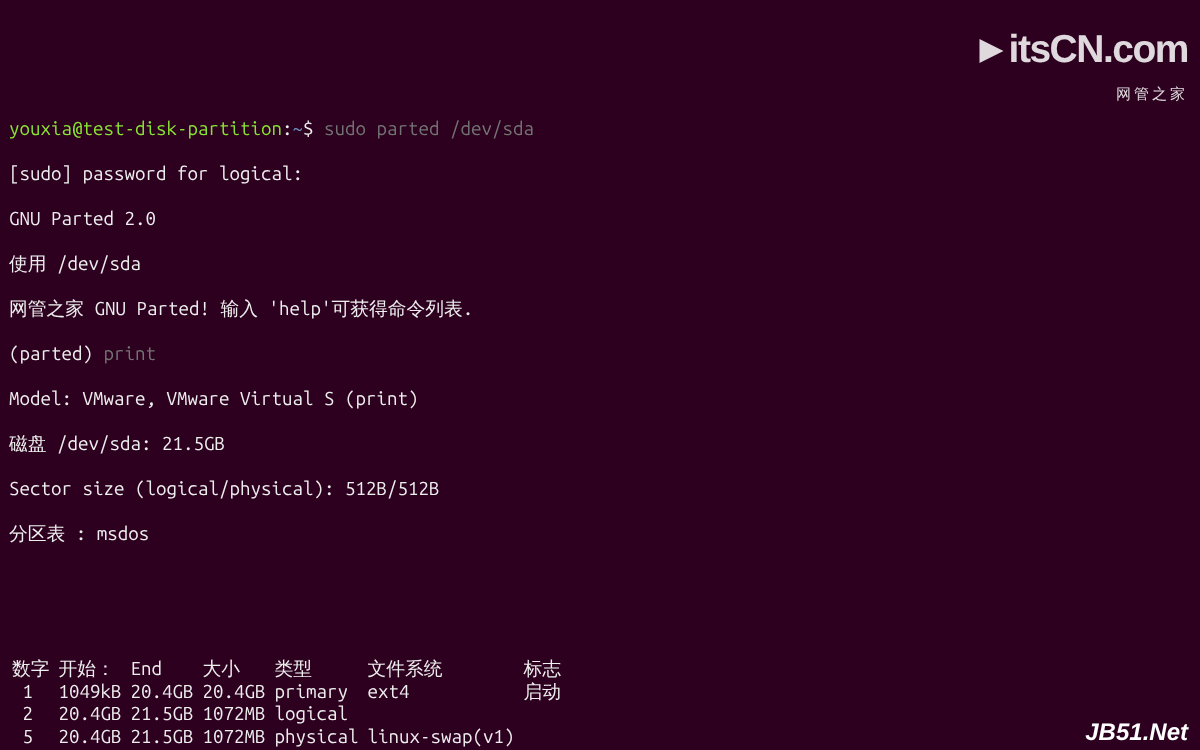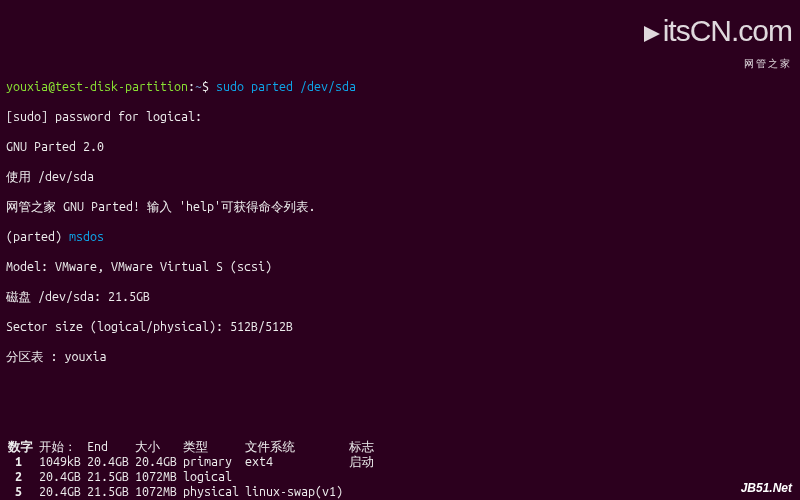--- a/index.html
+++ b/index.html
@@ -13,64 +13,64 @@
     color: #eeeeee;
     padding: 4px 6px;
     position: relative;
     overflow: hidden;
     white-space: pre;
   }
   .line { white-space: pre; }
   .prompt-user { color: #8ae234; margin-top: 48px; }
   .prompt-sep  { color: #eeeeee; }
   .prompt-path { color: #729fcf; }
-  .cmd { color: #0ea5e9; }
+  .cmd { color: #737373; }
   
   .ptable { border-collapse: collapse; }
   .ptable td { padding: 0 6px 0 0; font-family: inherit; font-size: inherit; white-space: pre; }
-  .ptable td:first-child { padding-left: 2px; font-weight: bold; }
+  .ptable td:first-child { padding-left: 2px; }
   
   .wm-top {
     position: absolute;
     top: 8px; right: 8px;
     font-family: Arial, sans-serif;
     color: rgba(255,255,255,0.85);
     text-align: right;
     pointer-events: none;
   }
-  .wm-top .big { font-size: 30px; font-weight: normal; letter-spacing: -1px; }
+  .wm-top .big { font-size: 26px; font-weight: bold; letter-spacing: -1px; }
   .wm-top .small { font-size: 10px; letter-spacing: 2px; display:block; margin-top:-4px;text-align:right;}
   .wm-top svg { vertical-align: -4px; }
   .wm-bottom {
     position: absolute;
     bottom: 4px; right: 8px;
     font-family: Arial, sans-serif;
-    font-size: 12px;
+    font-size: 16px;
     font-style: italic;
     color: #ffffff;
     font-weight: bold;
     pointer-events: none;
   }
 </style>
 </head>
 <body>
 
 
 
 
 <div class="line"><span class="prompt-user">youxia@test-disk-partition</span><span class="prompt-sep">:</span><span class="prompt-path">~</span><span class="prompt-sep">$</span> <span class="cmd">sudo parted /dev/sda</span></div>
 <div class="line">[sudo] password for logical:</div>
 <div class="line">GNU Parted 2.0</div>
 <div class="line">使用 /dev/sda</div>
 <div class="line">网管之家 GNU Parted! 输入 'help'可获得命令列表.</div>
-<div class="line"><span>(parted) </span><span class="cmd">msdos</span></div>
-<div class="line">Model: VMware, VMware Virtual S (scsi)</div>
+<div class="line"><span>(parted) </span><span class="cmd">print</span></div>
+<div class="line">Model: VMware, VMware Virtual S (print)</div>
 <div class="line">磁盘 /dev/sda: 21.5GB</div>
 <div class="line">Sector size (logical/physical): 512B/512B</div>
-<div class="line">分区表 : youxia</div>
+<div class="line">分区表 : msdos</div>
 <div class="line">&nbsp;</div>
 
 
 <table class="ptable">
   <tbody><tr>
     <td>数字</td>
     <td>开始：</td>
     <td>End</td>
     <td>大小</td>
     <td>类型</td>

